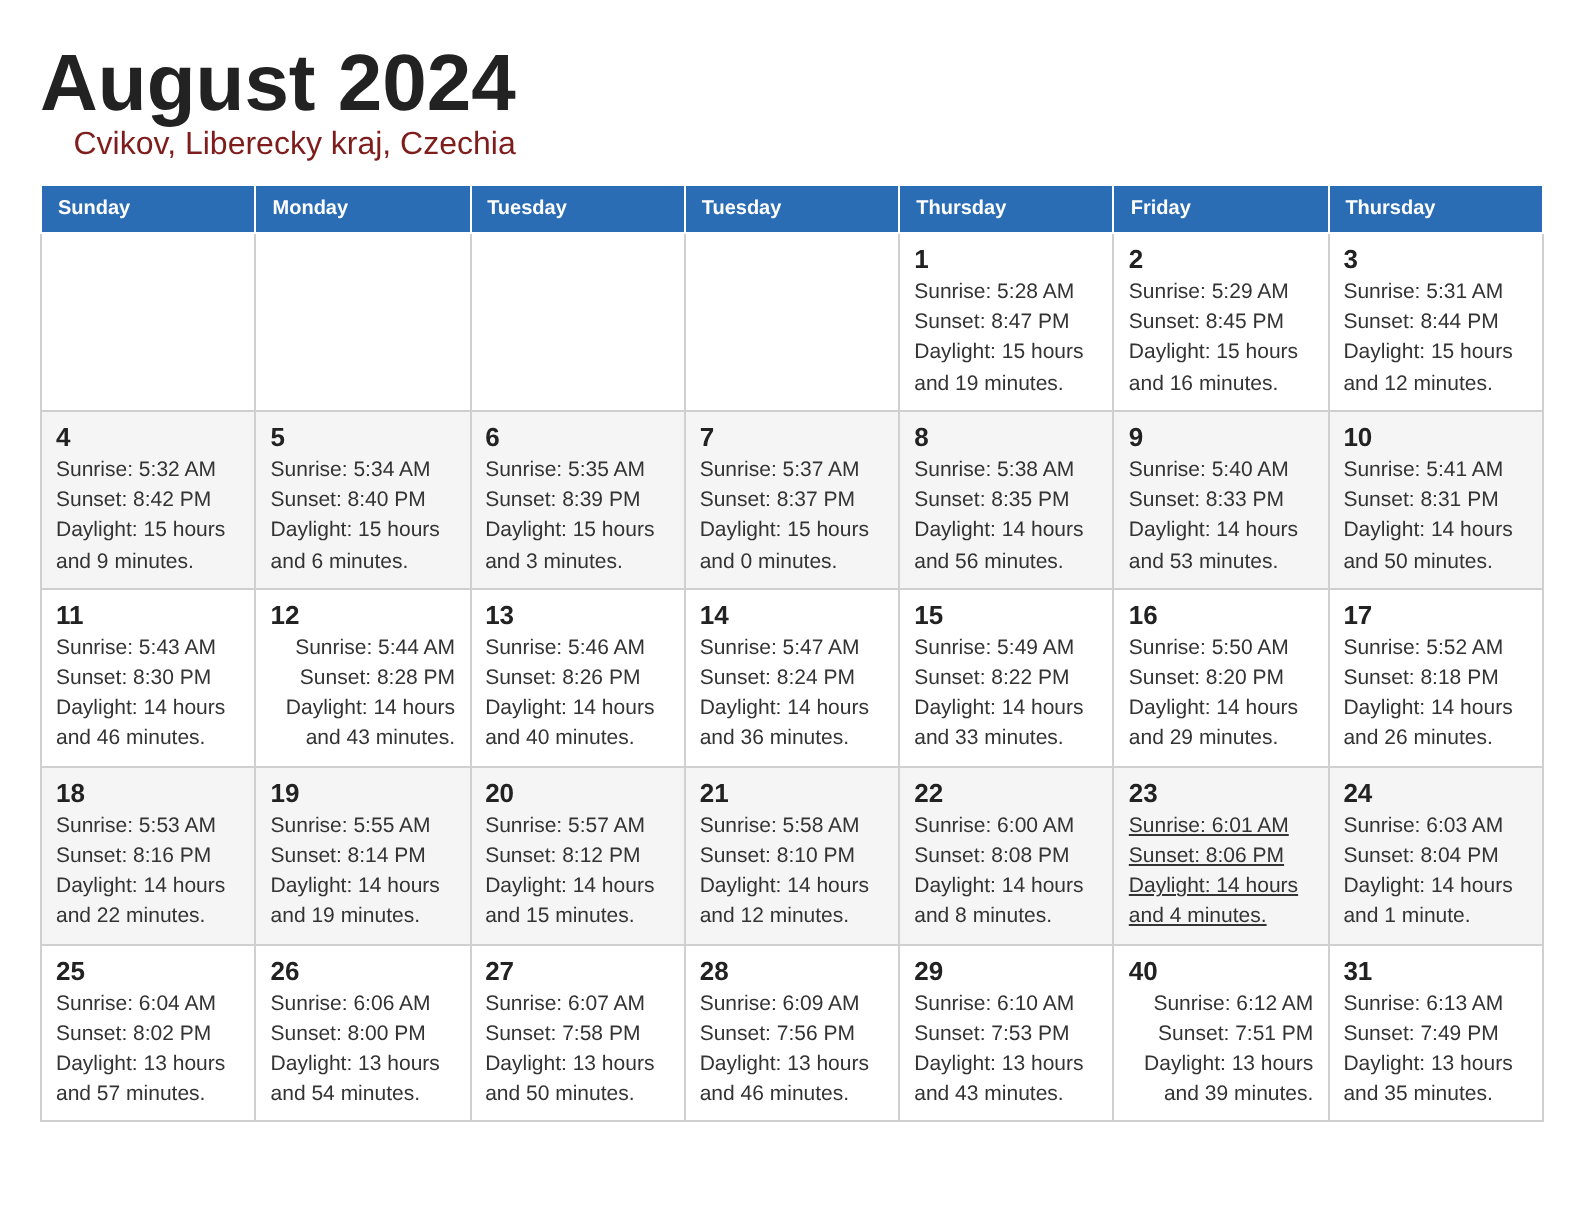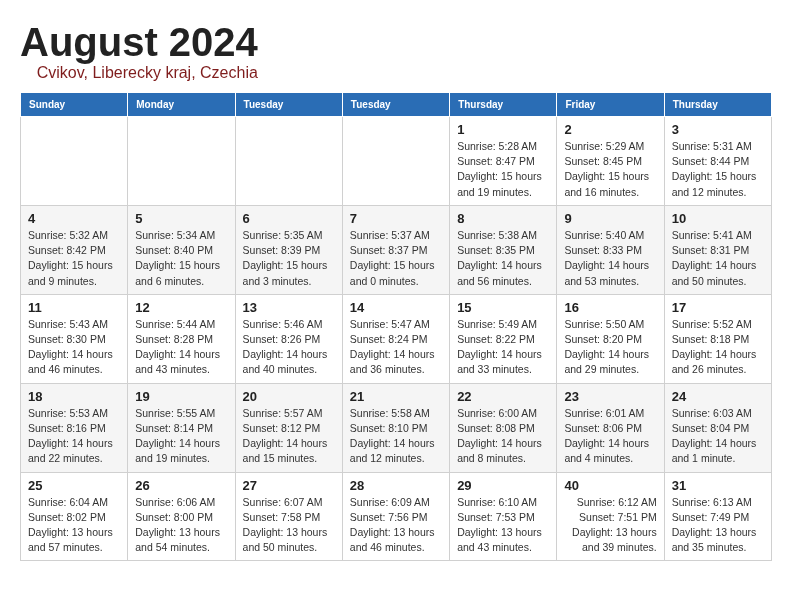--- a/index.html
+++ b/index.html
@@ -198,21 +198,21 @@
       <tr>
         <td>
           <span class="day-num">11</span>
           <div class="day-info" style="white-space: pre-line;">Sunrise: 5:43 AM
 Sunset: 8:30 PM
 Daylight: 14 hours
 and 46 minutes.</div>
         </td>
         <td>
           <span class="day-num">12</span>
-          <div class="day-info" style="white-space: pre-line;">Sunrise: 5:44 AM
+          <div class="day-info" style="white-space: pre-line; text-align: right;">Sunrise: 5:44 AM
 Sunset: 8:28 PM
 Daylight: 14 hours
 and 43 minutes.</div>
         </td>
         <td>
           <span class="day-num">13</span>
           <div class="day-info" style="white-space: pre-line;">Sunrise: 5:46 AM
 Sunset: 8:26 PM
 Daylight: 14 hours
 and 40 minutes.</div>
@@ -277,21 +277,21 @@
         </td>
         <td>
           <span class="day-num">22</span>
           <div class="day-info" style="white-space: pre-line;">Sunrise: 6:00 AM
 Sunset: 8:08 PM
 Daylight: 14 hours
 and 8 minutes.</div>
         </td>
         <td>
           <span class="day-num">23</span>
-          <div class="day-info" style="white-space: pre-line;">Sunrise: 6:01 AM
+          <div class="day-info" style="white-space: pre-line; text-decoration: underline;">Sunrise: 6:01 AM
 Sunset: 8:06 PM
 Daylight: 14 hours
 and 4 minutes.</div>
         </td>
         <td>
           <span class="day-num">24</span>
           <div class="day-info" style="white-space: pre-line;">Sunrise: 6:03 AM
 Sunset: 8:04 PM
 Daylight: 14 hours
 and 1 minute.</div>

